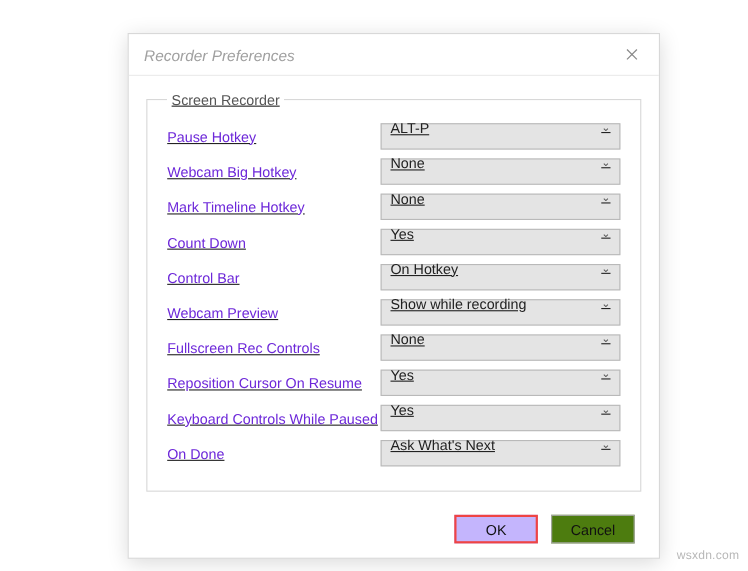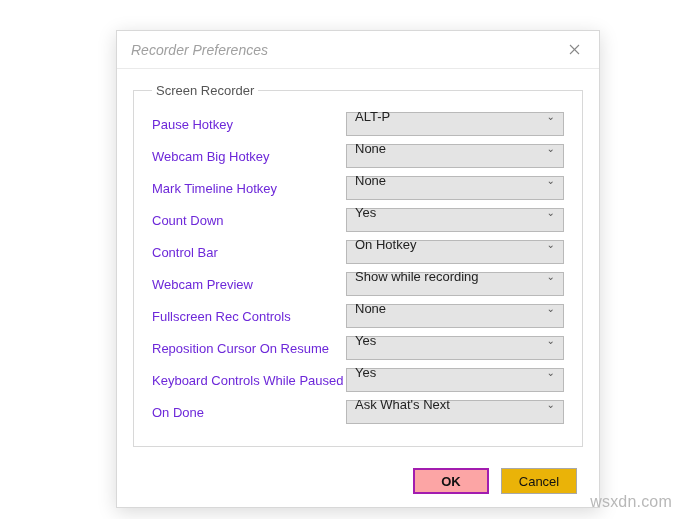--- a/index.html
+++ b/index.html
@@ -43,20 +43,21 @@
       align-items: center;
       justify-content: center;
       cursor: pointer;
     }
     .content {
       padding: 14px 16px 8px 16px;
     }
     fieldset.group {
       border: 1px solid #d8d8d8;
       padding: 10px 18px 18px 18px;
+      text-decoration: underline;
     }
     fieldset.group legend {
       color: #555;
       font-size: 13px;
       padding: 0 4px;
     }
     .row {
       display: flex;
       align-items: center;
       height: 32px;
@@ -88,38 +89,37 @@
       display: flex;
       align-items: center;
       justify-content: flex-end;
       gap: 12px;
       padding: 0 22px 0 0;
     }
     .btn {
       min-width: 76px;
       height: 26px;
       border: 1px solid #a8a8a8;
-      background: #eab308;
+      background: #4d7c0f;
       display: flex;
       align-items: center;
       justify-content: center;
       cursor: pointer;
       font-size: 13px;
       color: #111;
     }
     .btn.primary {
-      border: 2px solid #a21caf;
-      background: #fca5a5;
-      font-weight: bold;
+      border: 2px solid #ef4444;
+      background: #c4b5fd;
     }
     .watermark {
       position: absolute;
       right: 8px;
       bottom: 8px;
-      font-size: 16px;
+      font-size: 11px;
       color: #b8b8b8;
       letter-spacing: 0.2px;
       margin-top: 44px;
     }
   </style>
 </head>
 <body>
 
 <div class="dialog">
 

